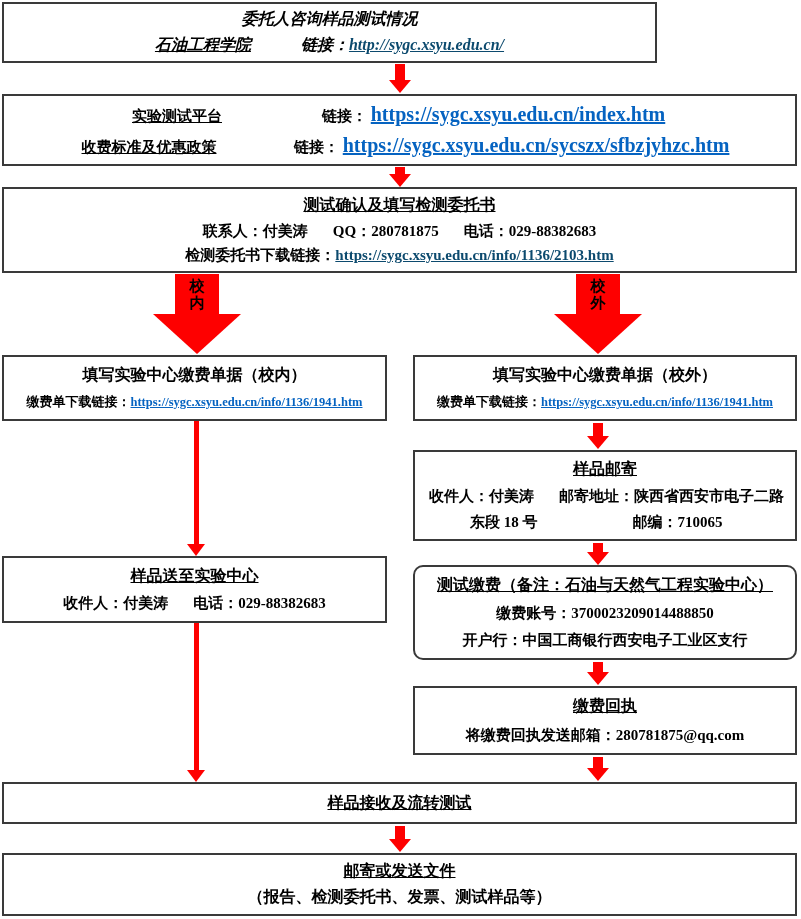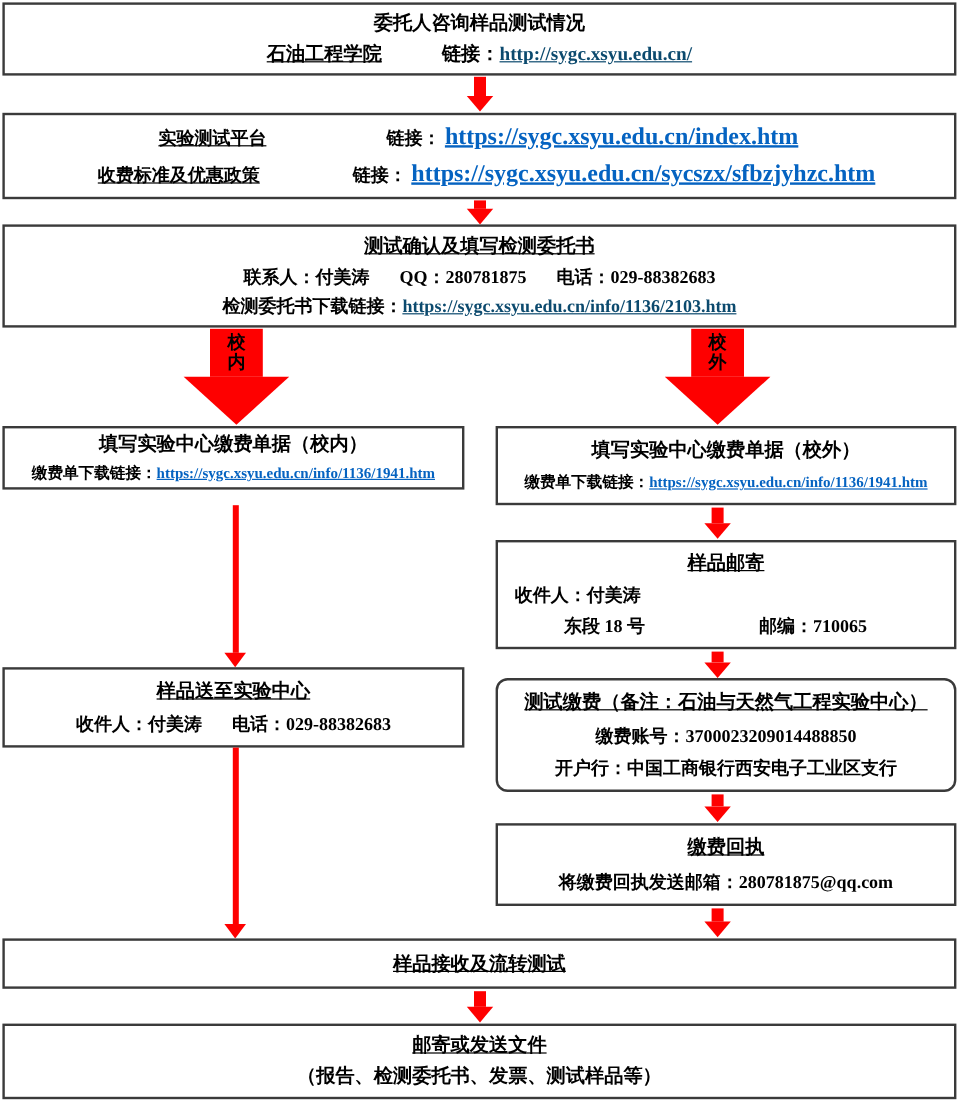--- a/index.html
+++ b/index.html
@@ -38,21 +38,21 @@
     position:absolute; width:16px; font-size:15px; line-height:17px;
     color:#000; text-align:center; z-index:2; letter-spacing:0;
     word-break:break-all;
   }
 </style>
 </head>
 <body>
 
 <div id="canvas">
 
-  <div class="box fs16" style="left:2px;top:2px;width:795px;height:61px;">
+  <div class="box fs16" style="left:2px;top:2px;width:655px;height:61px;font-style:italic;">
     <div>委托人咨询样品测试情况</div>
     <div>
       <span class="u">石油工程学院</span><span class="gap25"></span><span class="gap25"></span><span>链接：</span><a class="link black">http://sygc.xsyu.edu.cn/</a>
     </div>
   </div>
 
   <div class="arr thick" style="left:389px;top:64px;">
     <div class="shaft" style="height:16px;"></div>
     <div class="head"></div>
   </div>
@@ -94,21 +94,21 @@
     <div class="head"></div>
   </div>
   <div class="branch-label" style="left:189px;top:278px;">校内</div>
 
   <div class="arr big" style="left:554px;top:274px;">
     <div class="shaft"></div>
     <div class="head"></div>
   </div>
   <div class="branch-label" style="left:590px;top:278px;">校外</div>
 
-  <div class="box" style="left:2px;top:355px;width:385px;height:53px;">
+  <div class="box" style="left:2px;top:355px;width:385px;height:66px;">
     <div class="fs16">填写实验中心缴费单据（校内）</div>
     <div class="fs13">
       <span>缴费单下载链接：</span><a class="link blue" style="font-size:12.5px;">https://sygc.xsyu.edu.cn/info/1136/1941.htm</a>
     </div>
   </div>
 
   <div class="box" style="left:413px;top:355px;width:384px;height:66px;">
     <div class="fs16">填写实验中心缴费单据（校外）</div>
     <div class="fs13">
       <span>缴费单下载链接：</span><a class="link blue" style="font-size:12.5px;">https://sygc.xsyu.edu.cn/info/1136/1941.htm</a>
@@ -123,20 +123,21 @@
   <div class="arr thick" style="left:587px;top:423px;">
     <div class="shaft" style="height:13px;"></div>
     <div class="head"></div>
   </div>
 
   <div class="box fs15" style="left:413px;top:450px;width:384px;height:91px;">
     <div class="u fs16">样品邮寄</div>
     <div class="row" style="justify-content:flex-start;padding-left:14px;">
       <span>收件人：付美涛</span>
         <span class="gap25"></span>
+        <span>邮寄地址：陕西省西安市电子二路</span>
     </div>
     <div class="row" style="justify-content:flex-start;padding-left:55px;">
       <span>东段 18 号</span>
         <span style="display:inline-block;width:95px;"></span>
         <span>邮编：710065</span>
     </div>
   </div>
 
   <div class="arr thick" style="left:587px;top:543px;">
     <div class="shaft" style="height:9px;"></div>

